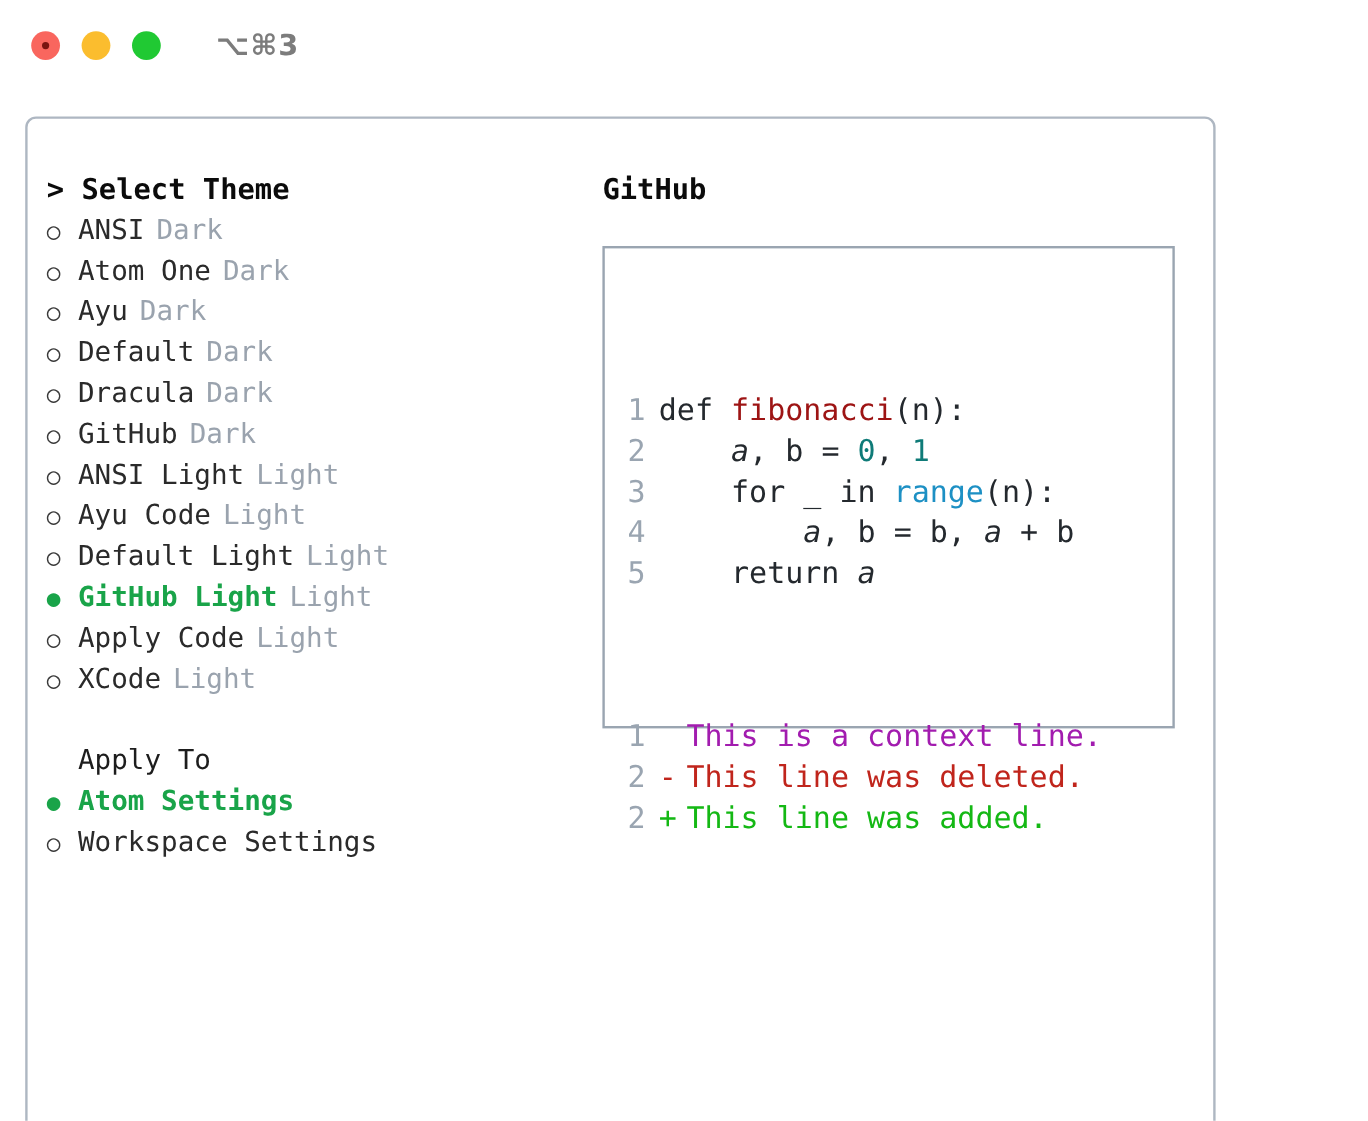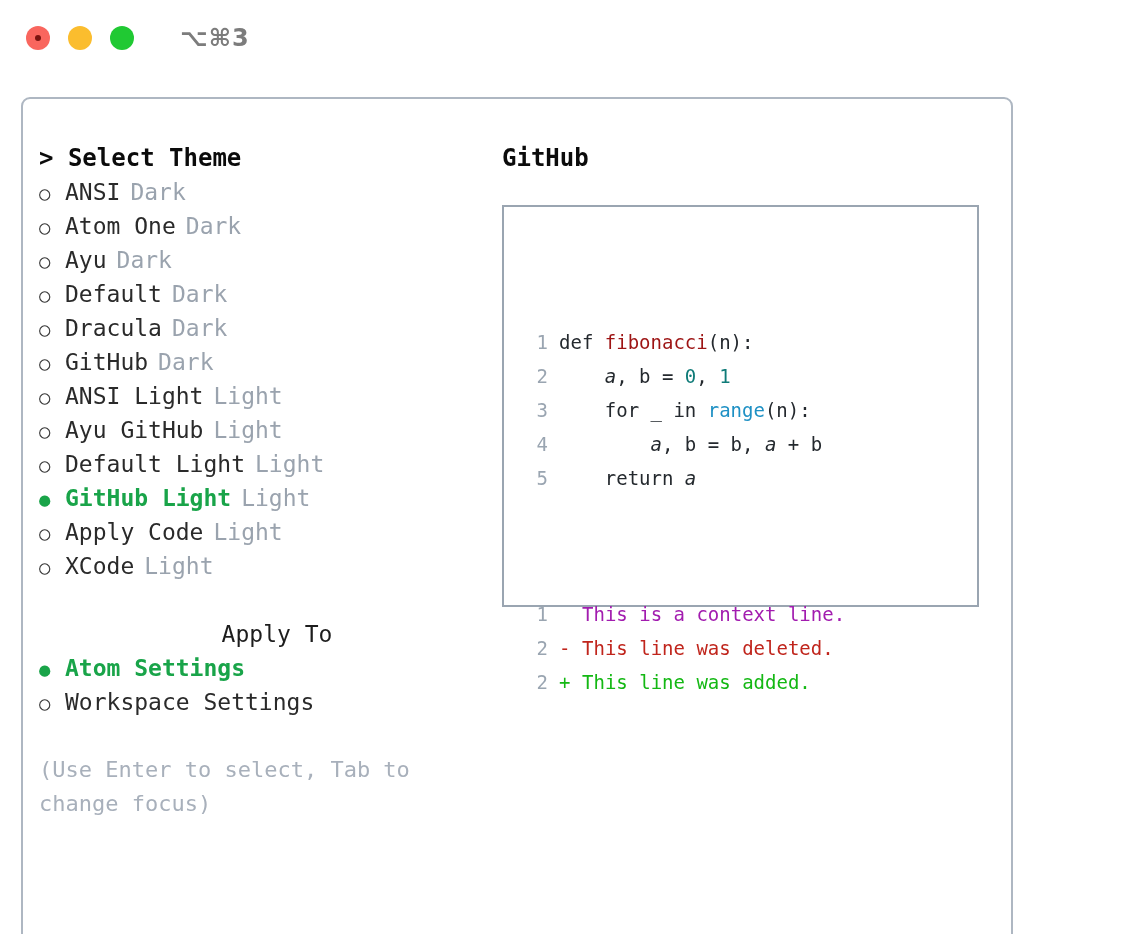--- a/index.html
+++ b/index.html
@@ -132,21 +132,20 @@
     padding-left: 10px;
   }
 
   .group-head {
     height: 34px;
     line-height: 34px;
     font-size: 23px;
     color: #1d1d1d;
     padding-left: 26px;
     white-space: pre;
-    text-align: center;
   }
 
   .spacer-row { height: 34px; }
 
   .hint {
     margin-top: 34px;
     font-size: 22px;
     line-height: 34px;
     color: #a8b0bb;
     width: 420px;
@@ -169,23 +168,23 @@
     margin-top: 30px;
     width: 477px;
     height: 402px;
     border: 2px solid #9aa5b1;
     box-sizing: border-box;
     background: #ffffff;
     position: relative;
   }
   .code {
     position: absolute;
-    left: 18px;
+    left: 8px;
     top: 50px;
-    font-size: 19px;
+    font-size: 25px;
     line-height: 34px;
     white-space: pre;
   }
   .cline { white-space: pre; }
   .ln {
     display: inline-block;
     width: 26px;
     text-align: right;
     color: #9aa5b1;
   }
@@ -224,37 +223,36 @@
         <div class="section-title">&gt; Select Theme</div>
 
         <div class="theme-list" id="theme-list">
             <div class="opt-row"><span class="bullet">○</span><span class="opt-name">ANSI</span><span class="opt-kind">Dark</span></div>
             <div class="opt-row"><span class="bullet">○</span><span class="opt-name">Atom One</span><span class="opt-kind">Dark</span></div>
             <div class="opt-row"><span class="bullet">○</span><span class="opt-name">Ayu</span><span class="opt-kind">Dark</span></div>
             <div class="opt-row"><span class="bullet">○</span><span class="opt-name">Default</span><span class="opt-kind">Dark</span></div>
             <div class="opt-row"><span class="bullet">○</span><span class="opt-name">Dracula</span><span class="opt-kind">Dark</span></div>
             <div class="opt-row"><span class="bullet">○</span><span class="opt-name">GitHub</span><span class="opt-kind">Dark</span></div>
             <div class="opt-row"><span class="bullet">○</span><span class="opt-name">ANSI Light</span><span class="opt-kind">Light</span></div>
-            <div class="opt-row"><span class="bullet">○</span><span class="opt-name">Ayu GitHub</span><span class="opt-kind">Light</span></div>
+            <div class="opt-row"><span class="bullet">○</span><span class="opt-name">Ayu Code</span><span class="opt-kind">Light</span></div>
             <div class="opt-row"><span class="bullet">○</span><span class="opt-name">Default Light</span><span class="opt-kind">Light</span></div>
             <div class="opt-row selected"><span class="bullet on">●</span><span class="opt-name">GitHub Light</span><span class="opt-kind">Light</span></div>
             <div class="opt-row"><span class="bullet">○</span><span class="opt-name">Apply Code</span><span class="opt-kind">Light</span></div>
             <div class="opt-row"><span class="bullet">○</span><span class="opt-name">XCode</span><span class="opt-kind">Light</span></div>
           </div>
 
         <div class="spacer-row"></div>
 
         <div class="group-head">Apply To</div>
 
         <div id="apply-list">
             <div class="opt-row selected"><span class="bullet on">●</span><span class="opt-name">Atom Settings</span></div>
             <div class="opt-row"><span class="bullet">○</span><span class="opt-name">Workspace Settings</span></div>
           </div>
 
-        <div class="hint">(Use Enter to select, Tab to change focus)</div>
       </div>
 
       <div class="right-col">
         <div class="preview-title">GitHub</div>
 
         <div class="preview-box">
           <div class="code">
             <div id="code-lines"><div class="cline"><span class="ln">1</span><span class="gap"></span><span class="tok-plain">def </span><span class="tok-fn">fibonacci</span><span class="tok-plain">(n):</span></div><div class="cline"><span class="ln">2</span><span class="gap"></span><span class="tok-plain">    </span><span class="tok-var">a</span><span class="tok-plain">, b = </span><span class="tok-num">0</span><span class="tok-plain">, </span><span class="tok-num">1</span></div><div class="cline"><span class="ln">3</span><span class="gap"></span><span class="tok-plain">    for _ in </span><span class="tok-call">range</span><span class="tok-plain">(n):</span></div><div class="cline"><span class="ln">4</span><span class="gap"></span><span class="tok-plain">        </span><span class="tok-var">a</span><span class="tok-plain">, b = b, </span><span class="tok-var">a</span><span class="tok-plain"> + b</span></div><div class="cline"><span class="ln">5</span><span class="gap"></span><span class="tok-plain">    return </span><span class="tok-var">a</span></div></div>
             <div class="diff-block" id="diff-lines"><div class="cline"><span class="ln">1</span><span class="gap"></span><span class="d-mark d-ctx"> </span><span class="d-ctx">This is a context line.</span></div><div class="cline"><span class="ln">2</span><span class="gap"></span><span class="d-mark d-del">-</span><span class="d-del">This line was deleted.</span></div><div class="cline"><span class="ln">2</span><span class="gap"></span><span class="d-mark d-add">+</span><span class="d-add">This line was added.</span></div></div>
           </div>

